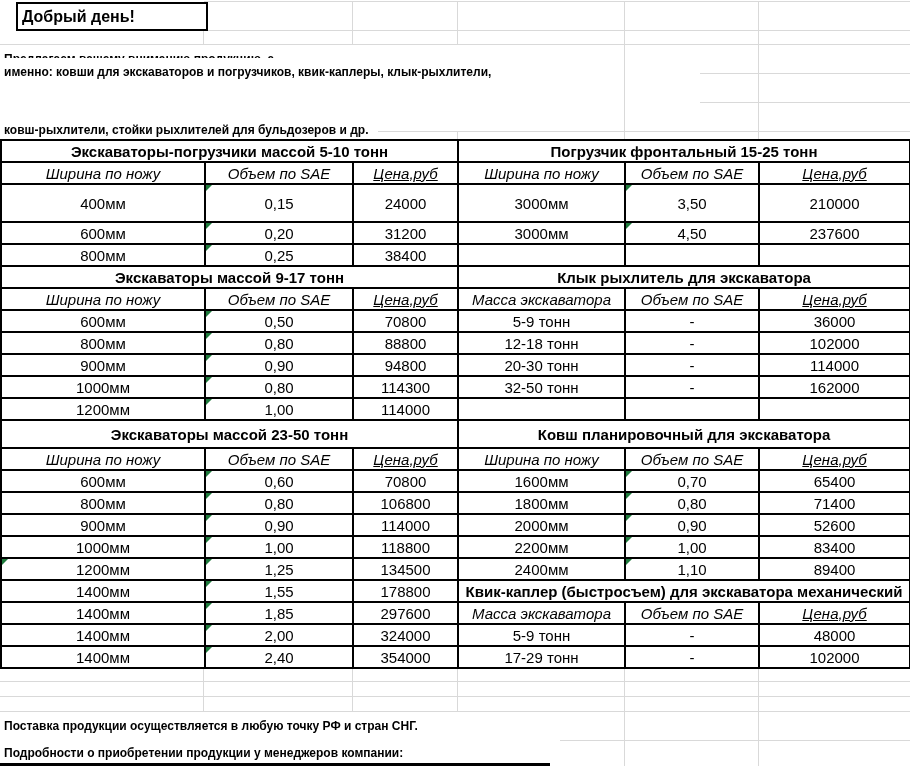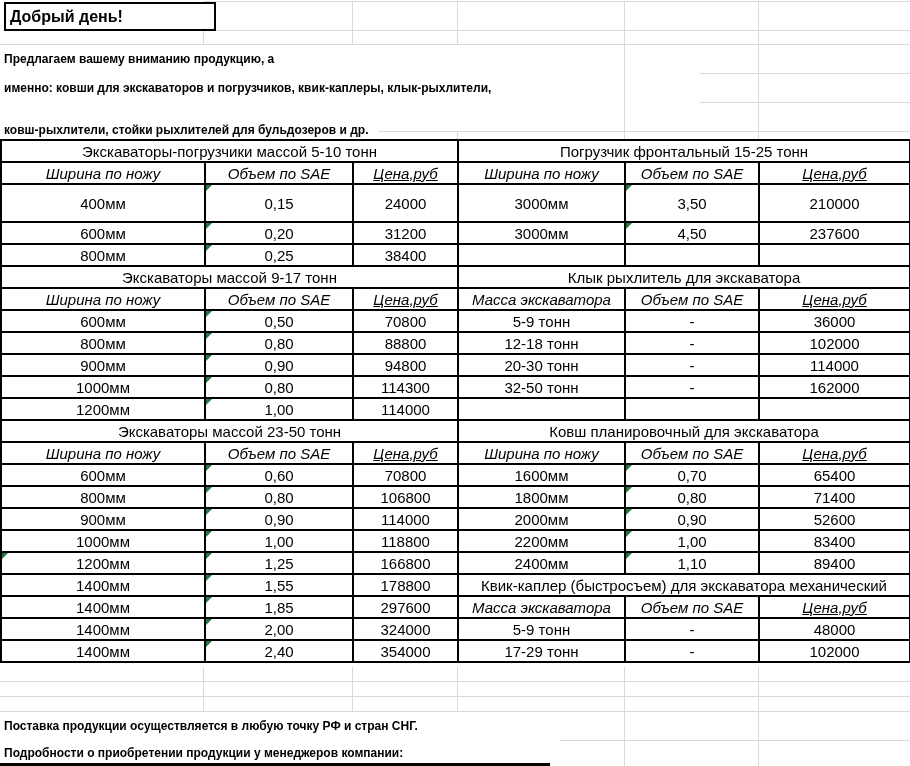--- a/index.html
+++ b/index.html
@@ -15,21 +15,21 @@
     font-family:"Liberation Sans", sans-serif;
   }
   
   .gl{position:absolute;background:var(--grid);}
   .gl.v{width:1px;}
   .gl.h{height:1px;}
   .blackline{position:absolute;background:#000;}
 
   
   .greeting{
-    position:absolute;left:4px;top:2px;width:212px;height:29px;
+    position:absolute;left:16px;top:2px;width:192px;height:29px;
     box-sizing:border-box;border:2px solid var(--border);
     background:#fff;font-weight:bold;font-size:16px;line-height:25px;
     padding-left:4px;white-space:nowrap;
   }
   
   .textline{
     position:absolute;left:0;height:28px;line-height:28px;
     background:#fff;font-weight:bold;font-size:12px;
     padding:0 10px 0 4px;white-space:nowrap;
   }
@@ -40,21 +40,21 @@
     border-collapse:collapse;table-layout:fixed;
     background:#fff;
   }
   table.sheet td{
     border:2px solid var(--border);
     padding:0 2px;margin:0;
     font-size:15px;text-align:center;vertical-align:middle;
     white-space:nowrap;overflow:hidden;position:relative;
     background:#fff;
   }
-  td.k-title{font-weight:normal;border-radius:9px;}
+  td.k-title{font-weight:bold;border-radius:9px;}
   td.k-hd,td.k-hdu{font-style:italic;}
   td.k-hdu{text-decoration:underline;}
   td.left{text-align:left;padding-left:5px;}
   .tri{
     position:absolute;left:0;top:0;width:0;height:0;
     border-left:6px solid var(--flag);
     border-bottom:6px solid transparent;
   }
 </style>
 </head>
@@ -83,21 +83,21 @@
   <div class="gl v" style="left:457px;top:667px;height:44px;"></div>
   <div class="gl v" style="left:624px;top:1px;height:138px;"></div>
   <div class="gl v" style="left:624px;top:667px;height:99px;"></div>
   <div class="gl v" style="left:758px;top:1px;height:138px;"></div>
   <div class="gl v" style="left:758px;top:667px;height:99px;"></div>
 </div>
 
 <div class="greeting">Добрый день!</div>
 
 <div class="textline" style="top:45px;">Предлагаем вашему вниманию продукцию, а</div>
-<div class="textline" style="top:74px;">именно: ковши для экскаваторов и погрузчиков, квик-каплеры, клык-рыхлители,</div>
+<div class="textline" style="top:58px;">именно: ковши для экскаваторов и погрузчиков, квик-каплеры, клык-рыхлители,</div>
 <div class="textline" style="top:116px;">ковш-рыхлители, стойки рыхлителей для бульдозеров и др.</div>
 
 <table class="sheet">
   <colgroup>
     <col style="width:204px">
       <col style="width:148px">
       <col style="width:105px">
     <col style="width:167px">
       <col style="width:134px">
       <col style="width:151px">
@@ -184,21 +184,21 @@
         <td class="k-d">162000</td>
       </tr>
       <tr style="height: 22px;">
         <td class="k-d">1200мм</td>
         <td class="k-d">1,00<span class="tri"></span></td>
         <td class="k-d">114000</td>
         <td class="k-e"></td>
         <td class="k-e"></td>
         <td class="k-e"></td>
       </tr>
-      <tr style="height: 22px;">
+      <tr style="height: 28px;">
         <td colspan="3" class="k-title">Экскаваторы массой 23-50 тонн</td>
         <td colspan="3" class="k-title">Ковш планировочный для экскаватора</td>
       </tr>
       <tr style="height: 22px;">
         <td class="k-hd">Ширина по ножу</td>
         <td class="k-hd">Объем по SAE</td>
         <td class="k-hdu">Цена,руб</td>
         <td class="k-hd">Ширина по ножу</td>
         <td class="k-hd left">Объем по SAE</td>
         <td class="k-hdu">Цена,руб</td>
@@ -231,21 +231,21 @@
         <td class="k-d">1000мм</td>
         <td class="k-d">1,00<span class="tri"></span></td>
         <td class="k-d">118800</td>
         <td class="k-d">2200мм</td>
         <td class="k-d">1,00<span class="tri"></span></td>
         <td class="k-d">83400</td>
       </tr>
       <tr style="height: 22px;">
         <td class="k-d">1200мм<span class="tri"></span></td>
         <td class="k-d">1,25<span class="tri"></span></td>
-        <td class="k-d">166800</td>
+        <td class="k-d">134500</td>
         <td class="k-d">2400мм</td>
         <td class="k-d">1,10<span class="tri"></span></td>
         <td class="k-d">89400</td>
       </tr>
       <tr style="height: 22px;">
         <td class="k-d">1400мм</td>
         <td class="k-d">1,55<span class="tri"></span></td>
         <td class="k-d">178800</td>
         <td colspan="3" class="k-title">Квик-каплер (быстросъем) для экскаватора механический</td>
       </tr>

